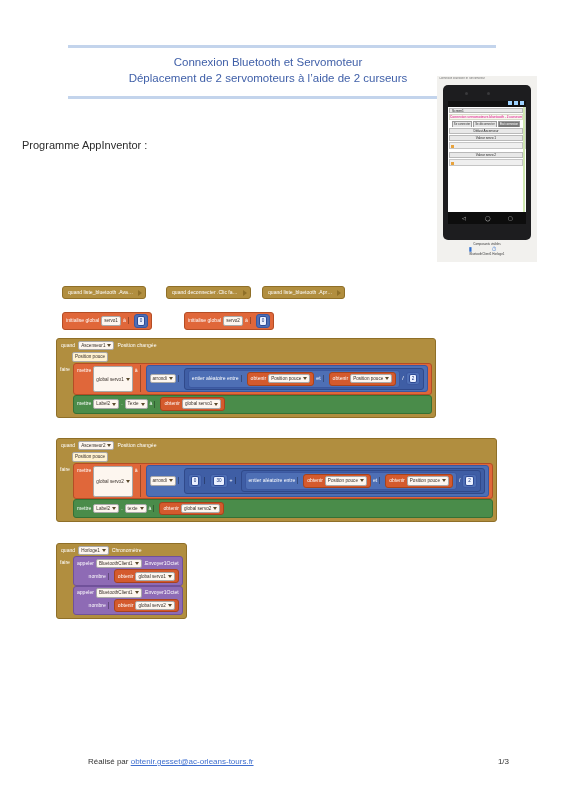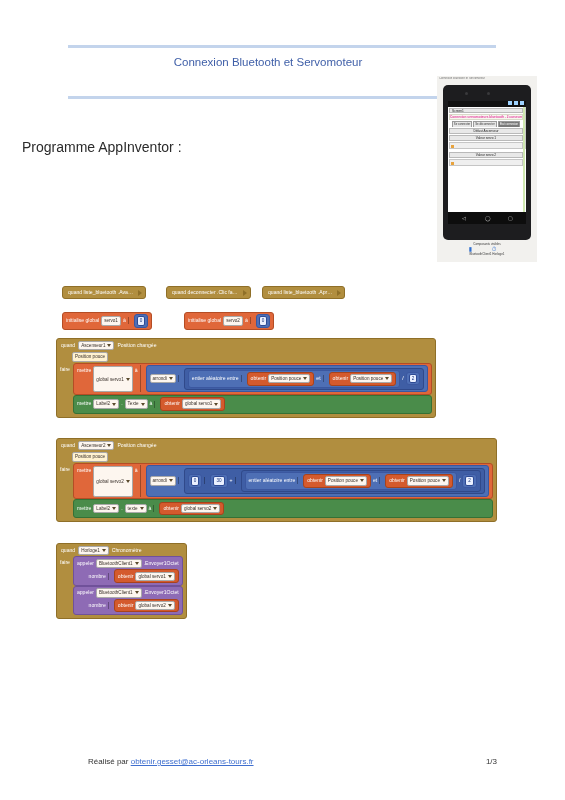--- a/index.html
+++ b/index.html
@@ -18,21 +18,21 @@
 
   
   .hdr-rule { position:absolute; left:68px; width:428px; height:3px; background:#c3d4ec; }
   .hdr-rule.top { top:45px; }
   .hdr-rule.bottom { top:96px; width:390px; }
   .hdr-title { position:absolute; left:68px; top:54px; width:400px;
     text-align:center; color:#3f5fa8; font-size:11.5px; line-height:16px; }
   .hdr-title .l2 { display:block; }
 
   
-  .prog-label { position:absolute; left:22px; top:139px; font-size:14px; color:#2b2b2b; }
+  .prog-label { position:absolute; left:22px; top:139px; font-size:11px; color:#2b2b2b; }
 
   
   .phone-wrap { position:absolute; left:437px; top:76px; width:100px; height:186px;
      background:#f2f1ee; }
   .phone-caption { position:absolute; left:2px; top:1px; right:2px; height:7px;
      font-size:2.6px; color:#6b6b6b; letter-spacing:.1px; overflow:hidden; white-space:nowrap;}
   .phone-body { position:absolute; left:6px; top:9px; width:88px; height:155px;
      background:#1d1d1f; border-radius:5px; }
   .phone-topbar { position:absolute; left:0; top:2px; width:100%; height:13px; }
   .phone-dot { position:absolute; width:3px; height:3px; border-radius:50%; background:#3a3a3c; top:5px; }
@@ -103,30 +103,31 @@
   .evt .param { margin:1px 0 1px 12px; }
   .evt .faire { display:flex; align-items:flex-start; gap:3px; }
   .evt .faire .kw { padding-top:3px; }
   .stack { display:flex; flex-direction:column; gap:0; }
 
   .stmt { display:flex; align-items:center; gap:2px; padding:1.5px 3px; }
 
   a.mail { color:#3f6fcf; }
   .footer { position:absolute; left:88px; top:757px; font-size:8px; color:#333; }
   .footer a { color:#3f6fcf; }
-  .pagenum { position:absolute; right:68px; top:757px; font-size:8px; color:#333; }
+  .pagenum { position:absolute; right:56px; top:757px; font-size:8px; color:#333; }
 </style>
 </head>
 <body>
 
 <div class="page">
 
   <div class="hdr-rule top"></div>
   <div class="hdr-title">
     <span class="l1">Connexion Bluetooth et Servomoteur</span>
+    <span class="l2">Déplacement de 2 servomoteurs à l’aide de 2 curseurs</span>
   </div>
   <div class="hdr-rule bottom"></div>
 
   <div class="prog-label">Programme AppInventor :</div>
 
   <div class="phone-wrap">
     <div class="phone-caption">Connexion Bluetooth et Servomoteur</div>
     <div class="phone-body">
       <div class="phone-topbar">
         <div class="phone-dot a"></div>

